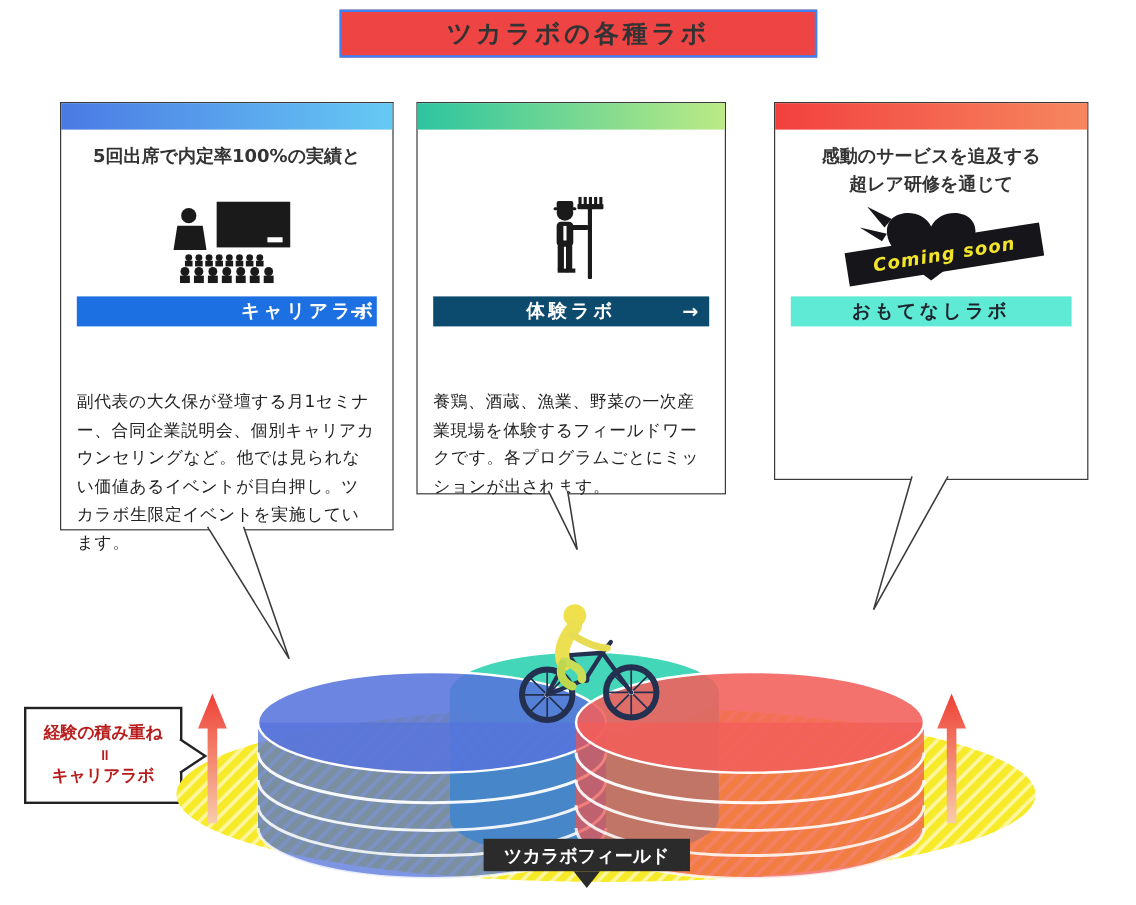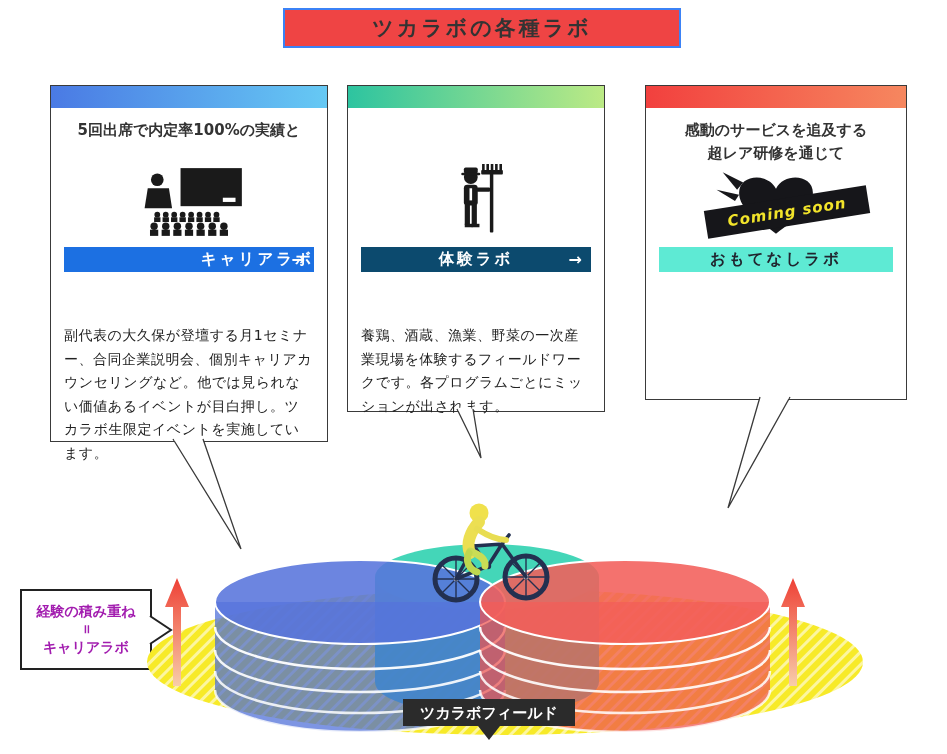--- a/index.html
+++ b/index.html
@@ -38,21 +38,21 @@
   .icon-wrap{position:relative;width:170px;height:82px;display:flex;
     align-items:center;justify-content:center;}
   .ribbon{position:absolute;left:14px;top:36px;transform:rotate(-9deg);
     background:#16161a;color:#f2e42a;font-style:italic;font-weight:bold;
     font-size:15px;padding:5px 22px;letter-spacing:1px;white-space:nowrap;}
 
   
   #growth-box{position:absolute;left:20px;top:589px;width:128px;height:77px;
     background:#fff;border:2px solid #222;display:flex;flex-direction:column;
     align-items:center;justify-content:center;font-weight:bold;font-size:14px;
-    color:#a21caf;z-index:2;line-height:1.25;}
+    color:#b91c1c;z-index:2;line-height:1.25;}
   #growth-box .eq{display:inline-block;transform:rotate(90deg);font-size:13px;margin:1px 0;}
 
   
   #overlay{position:absolute;left:0;top:0;z-index:5;pointer-events:none;}
 </style>
 </head>
 <body>
 
 <div id="stage">
 

